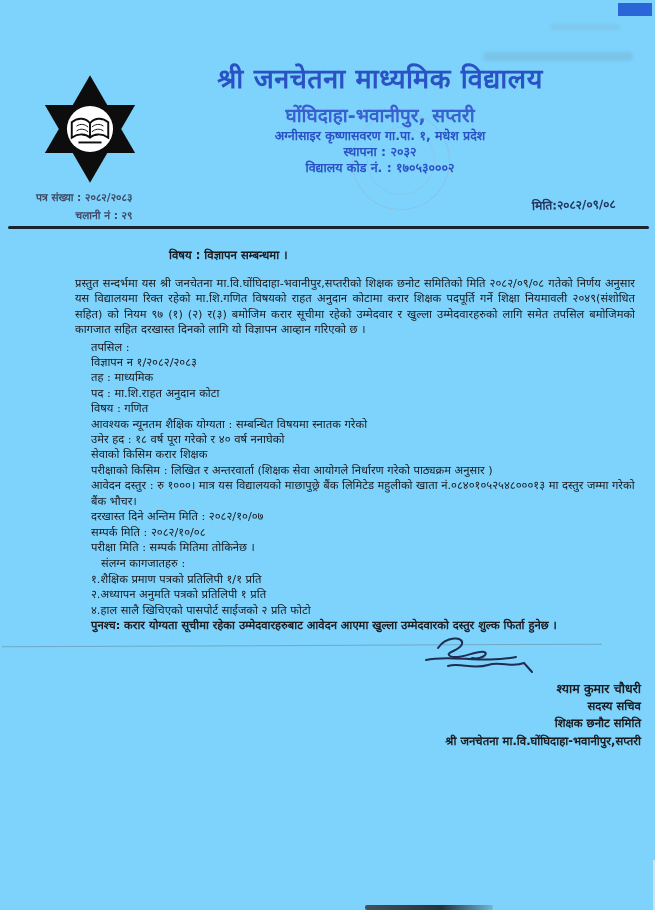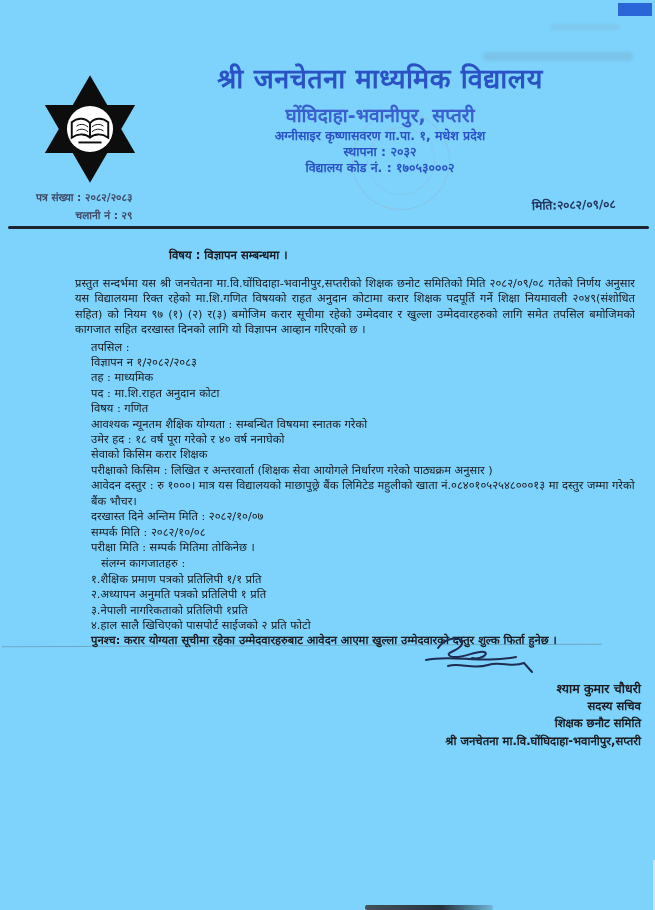--- a/index.html
+++ b/index.html
@@ -110,21 +110,20 @@
     <div class="detail-line">उमेर हद : १८ वर्ष पूरा गरेको र ४० वर्ष ननाघेको</div>
     <div class="detail-line">सेवाको किसिम करार शिक्षक</div>
     <div class="detail-line">परीक्षाको किसिम : लिखित र अन्तरवार्ता (शिक्षक सेवा आयोगले निर्धारण गरेको पाठ्यक्रम अनुसार )</div>
     <div class="detail-line">आवेदन दस्तुर : रु १०००। मात्र यस विद्यालयको माछापुछ्रे बैंक लिमिटेड महुलीको खाता नं.०८४०१०५२५४८०००१३ मा दस्तुर जम्मा गरेको बैंक भौचर।</div>
     <div class="detail-line">दरखास्त दिने अन्तिम मिति : २०८२/१०/०७</div>
     <div class="detail-line">सम्पर्क मिति : २०८२/१०/०८</div>
     <div class="detail-line">परीक्षा मिति : सम्पर्क मितिमा तोकिनेछ ।</div>
     <div class="detail-line docs-heading">संलग्न कागजातहरु :</div>
     <div class="detail-line">१.शैक्षिक प्रमाण पत्रको प्रतिलिपी १/१ प्रति</div>
     <div class="detail-line">२.अध्यापन अनुमति पत्रको प्रतिलिपी १ प्रति</div>
-    <div class="detail-line">३.नेपाली नागरिकताको प्रतिलिपी १प्रति</div>
     <div class="detail-line">४.हाल सालै खिचिएको पासपोर्ट साईजको २ प्रति फोटो</div>
     <div class="detail-line postscript">पुनश्च: करार योग्यता सूचीमा रहेका उम्मेदवारहरुबाट आवेदन आएमा खुल्ला उम्मेदवारको दस्तुर शुल्क फिर्ता हुनेछ ।</div>
   </div>
 
   <div class="pre-sign-rule"></div>
 
   <div class="sign-scribble">
     <svg viewBox="0 0 120 46" width="120" height="46">
       <g stroke="#1f2d52" stroke-width="2" fill="none" stroke-linecap="round">
         <path d="M18,14 C26,2 44,2 42,10 C40,17 24,18 30,22 C38,27 56,16 64,18 C70,20 60,26 52,24"></path>

